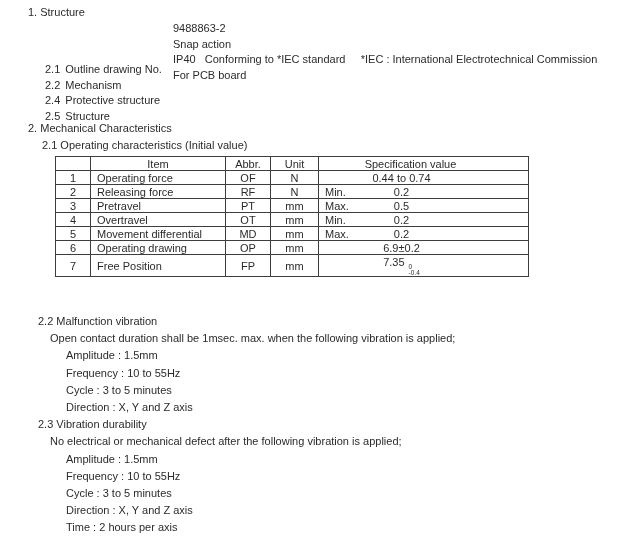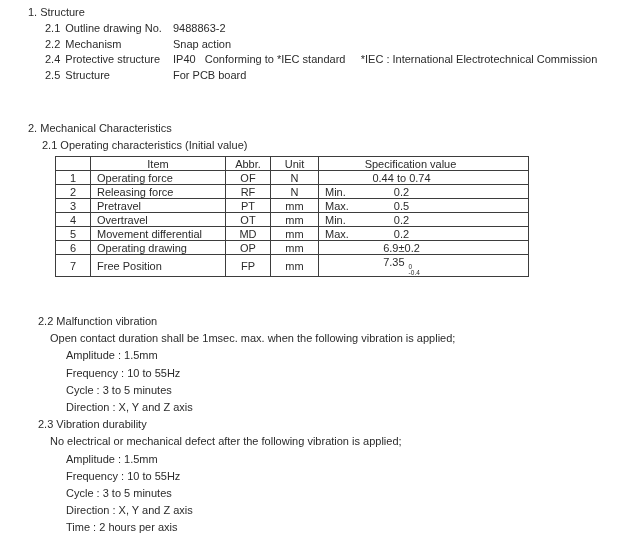--- a/index.html
+++ b/index.html
@@ -11,21 +11,21 @@
     font-family: "Liberation Sans", "DejaVu Sans", sans-serif;
     font-size: 11px;
     color: #2b2b2b;
   }
   .abs { position: absolute; }
 
   
   #structure-heading { left: 28px; top: 6px; }
   #structure-items { left: 45px; top: 21px; }
   .kv-row { display: flex; height: 15.7px; line-height: 15.7px; white-space: pre; }
-  .kv-head { width: 128px; display: flex; }
+  .kv-head { width: 128px; display: flex; margin-top: 41px; }
   .kv-no { margin-right: 5px; }
   .kv-value { white-space: pre; }
 
   
   #mech-heading { left: 28px; top: 122px; }
   #operating-heading { left: 42px; top: 139px; }
 
   
   #spec-table {
     position: absolute; left: 55px; top: 156px;

